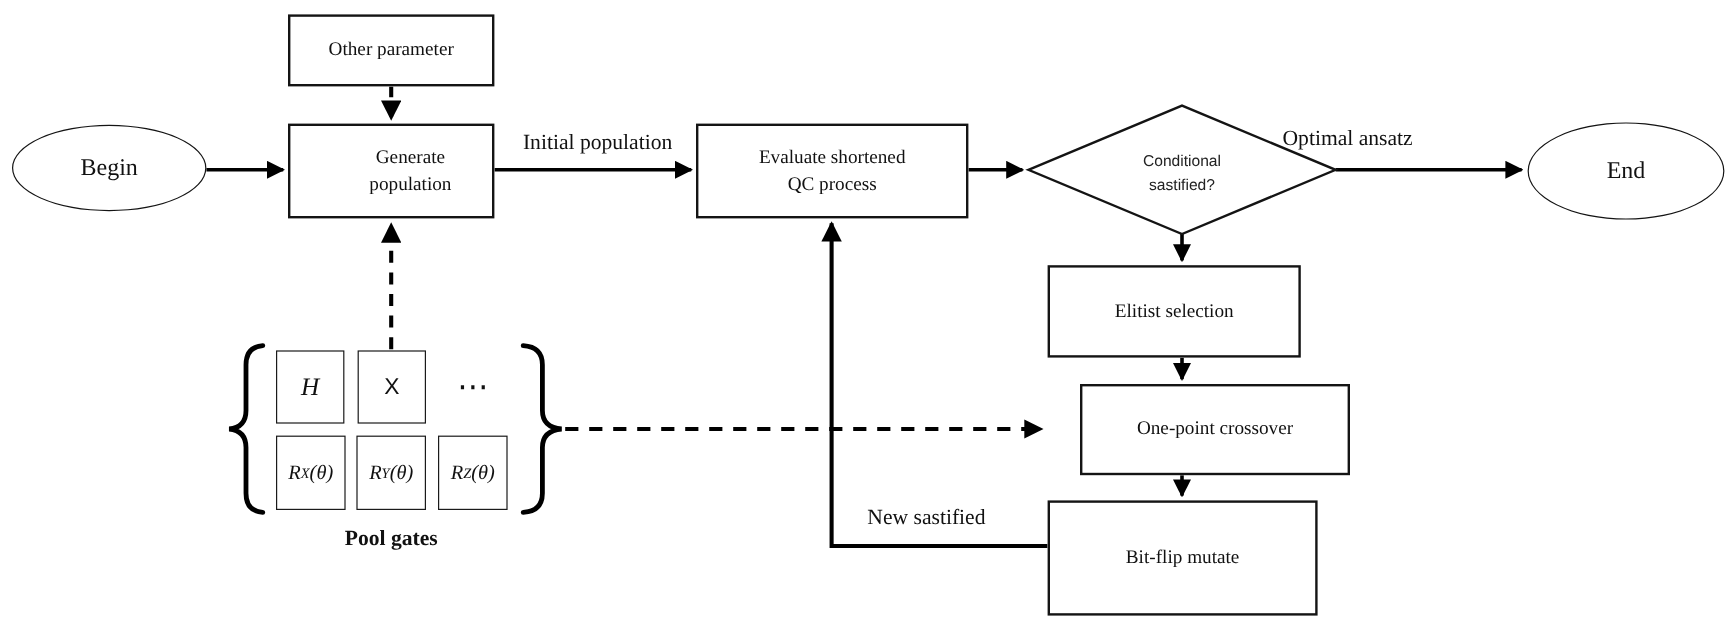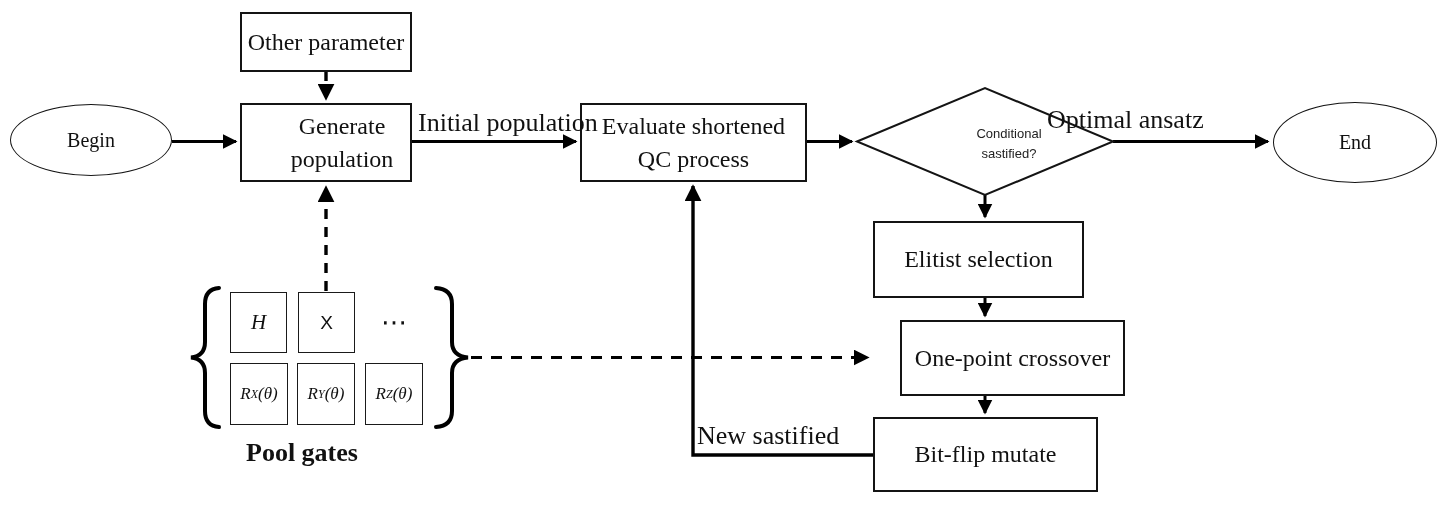--- a/index.html
+++ b/index.html
@@ -4,25 +4,25 @@
 <style>
   html,body{margin:0;padding:0;background:#ffffff;}
   .canvas{
     position:relative;width:1442px;height:516px;background:#ffffff;
     font-family:"Liberation Serif", serif;color:#111;overflow:hidden;
   }
   .layer{position:absolute;left:0;top:0;width:1442px;height:516px;}
   .node{
     position:absolute;display:flex;align-items:center;justify-content:center;
     text-align:center;border:2px solid #141414;background:#ffffff;
-    font-size:24px;line-height:1.35;white-space:pre-line;box-sizing:border-box;
+    font-size:16px;line-height:1.35;white-space:pre-line;box-sizing:border-box;
   }
   .ellipse{border-radius:50%;font-size:20px;border-width:1.8px;}
   .lbl{
-    position:absolute;text-align:left;font-size:26px;color:#111;
+    position:absolute;text-align:center;font-size:18px;color:#111;
     white-space:nowrap;
   }
   .diamond-text{
     position:absolute;text-align:center;
     font-family:"Liberation Sans", sans-serif;font-size:13px;line-height:1.5;
     color:#222;white-space:pre-line;
   }
   .gate{
     position:absolute;display:flex;align-items:center;justify-content:center;
     border:1.6px solid #1a1a1a;background:#fff;box-sizing:border-box;
@@ -85,25 +85,25 @@
   <div class="node" style="left:580px;top:103px;width:227px;height:79px;">
     <span>Evaluate shortened
 QC process</span>
   </div>
   <div class="node" style="left:873px;top:221px;width:211px;height:77px;">
     <span>Elitist selection</span>
   </div>
   <div class="node" style="left:900px;top:320px;width:225px;height:76px;">
     <span>One-point crossover</span>
   </div>
-  <div class="node" style="left:873px;top:417px;width:225px;height:75px;">
+  <div class="node" style="left:873px;top:417px;width:225px;height:96px;">
     <span>Bit-flip mutate</span>
   </div>
 
-  <div class="diamond-text" style="left:924px;top:124px;width:170px;">Conditional
+  <div class="diamond-text" style="left:900px;top:124px;width:170px;">Conditional
 sastified?</div>
 
   <div class="lbl" style="left:418px;top:108px;width:160px;">Initial population</div>
   <div class="lbl" style="left:1047px;top:105px;width:152px;">Optimal ansatz</div>
   <div class="lbl" style="left:697px;top:421px;width:150px;">New sastified</div>
 
   <div class="gate h" style="left:230px;top:292px;width:57px;height:61px;">
     <span>H</span>
   </div>
   <div class="gate x" style="left:298px;top:292px;width:57px;height:61px;">

